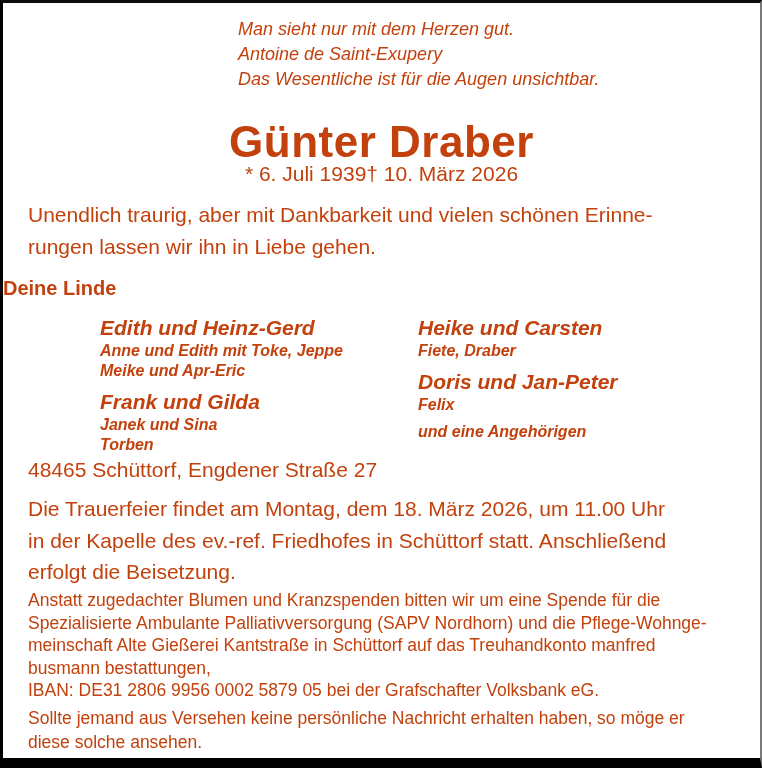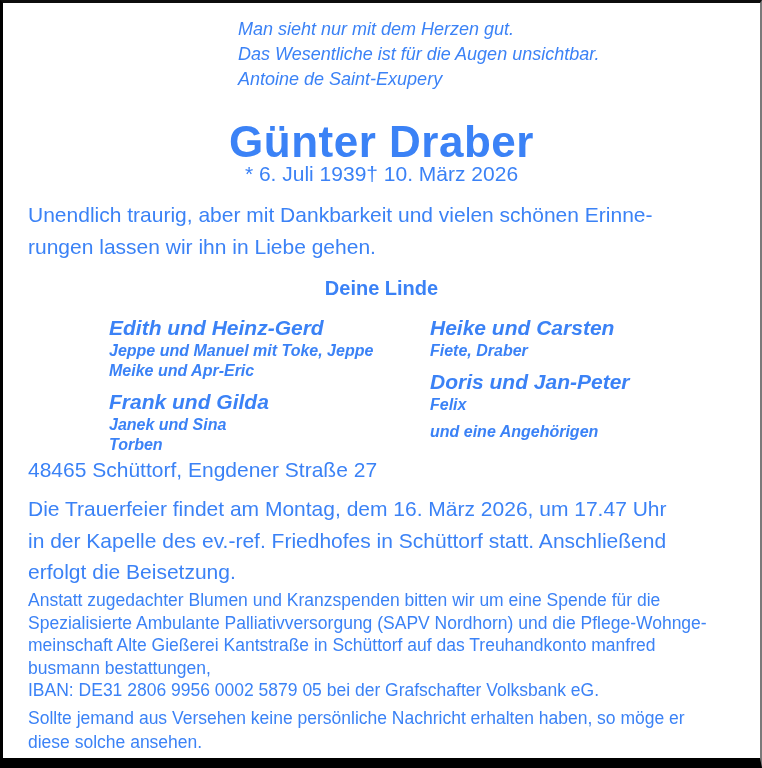--- a/index.html
+++ b/index.html
@@ -6,21 +6,21 @@
     margin: 0;
     padding: 0;
     background: #ffffff;
   }
   .page {
     position: relative;
     width: 762px;
     height: 768px;
     box-sizing: border-box;
     background: #ffffff;
-    color: #3b82f6;
+    color: #c2410c;
     font-family: "Liberation Sans", sans-serif;
     border-left: 3px solid #000000;
     border-top: 3px solid #0d0d0d;
     border-right: 2px solid #7a7a7a;
     border-bottom: 10px solid #000000;
     overflow: hidden;
   }
   .abs { position: absolute; }
 
   .quote {
@@ -54,28 +54,27 @@
   .intro {
     left: 25px;
     top: 196px;
     font-size: 21px;
     line-height: 31.5px;
   }
   .spouse {
     left: 0;
     right: 0;
     top: 274px;
-    text-align: center;
     font-size: 20px;
     font-weight: bold;
   }
 
   .col { top: 311px; }
-  .col-left  { left: 106px;  width: 315px; }
-  .col-right { left: 427px; width: 320px; }
+  .col-left  { left: 97px;  width: 315px; }
+  .col-right { left: 415px; width: 320px; }
   .group { margin-bottom: 7px; }
   .g-name {
     font-size: 21px;
     line-height: 27px;
     font-weight: bold;
     font-style: italic;
   }
   .g-sub {
     font-size: 16px;
     line-height: 20px;
@@ -109,41 +108,41 @@
   }
   .ital { }
 </style>
 </head>
 <body>
 
 <div class="page">
 
   <div class="abs quote">
       <div>Man sieht nur mit dem Herzen gut.</div>
+      <div>Antoine de Saint-Exupery</div>
       <div>Das Wesentliche ist für die Augen unsichtbar.</div>
-      <div>Antoine de Saint-Exupery</div>
     </div>
 
   <h1 class="abs deceased-name">Günter Draber</h1>
 
   <div class="abs dates">
     <span class="birth">* 6. Juli 1939</span><span class="death">† 10. März 2026</span>
   </div>
 
   <div class="abs intro">
       <div>Unendlich traurig, aber mit Dankbarkeit und vielen schönen Erinne-</div>
       <div>rungen lassen wir ihn in Liebe gehen.</div>
     </div>
 
   <div class="abs spouse">Deine Linde</div>
 
   <div class="abs col col-left">
       <div class="group">
         <div class="g-name">Edith und Heinz-Gerd</div>
-        <div class="g-sub">Jeppe und Manuel mit Toke, Jeppe</div>
+        <div class="g-sub">Anne und Edith mit Toke, Jeppe</div>
         <div class="g-sub">Meike und Apr-Eric</div>
       </div>
       <div class="group">
         <div class="g-name">Frank und Gilda</div>
         <div class="g-sub">Janek und Sina</div>
         <div class="g-sub">Torben</div>
       </div>
     </div>
   <div class="abs col col-right">
       <div class="group">
@@ -155,21 +154,21 @@
         <div class="g-sub">Felix</div>
       </div>
       <div class="group">
         <div class="g-sub">und eine Angehörigen</div>
       </div>
     </div>
 
   <div class="abs address">48465 Schüttorf, Engdener Straße 27</div>
 
   <div class="abs ceremony">
-      <div>Die Trauerfeier findet am Montag, dem 16. März 2026, um 17.47 Uhr</div>
+      <div>Die Trauerfeier findet am Montag, dem 18. März 2026, um 11.00 Uhr</div>
       <div>in der Kapelle des ev.-ref. Friedhofes in Schüttorf statt. Anschließend</div>
       <div>erfolgt die Beisetzung.</div>
     </div>
 
   <div class="abs donation">
       <div><span>Anstatt zugedachter Blumen und Kranzspenden bitten wir um eine Spende für die</span></div>
       <div><span>Spezialisierte Ambulante Palliativversorgung (SAPV Nordhorn) und die </span><span class="ital">Pflege-Wohnge-</span></div>
       <div><span class="ital">meinschaft</span><span> Alte Gießerei Kantstraße in Schüttorf auf das Treuhandkonto manfred</span></div>
       <div><span>busmann bestattungen,</span></div>
       <div><span>IBAN: DE31 2806 9956 0002 5879 05 bei der Grafschafter Volksbank eG.</span></div>

